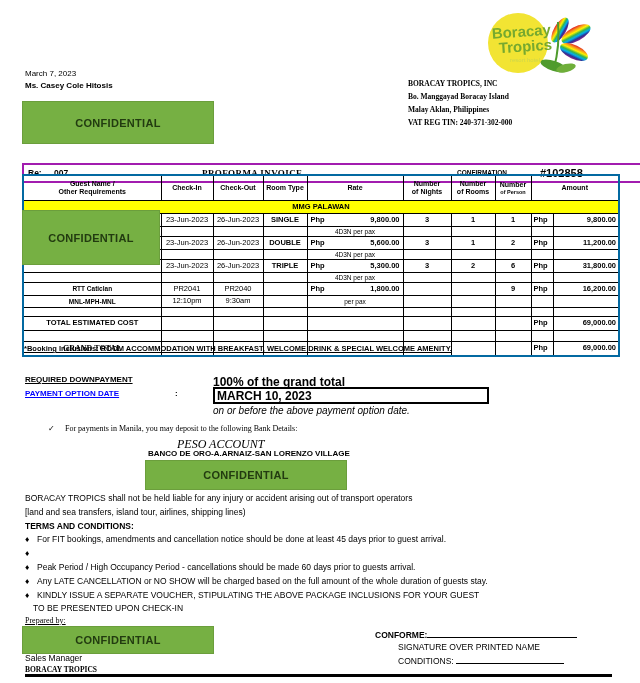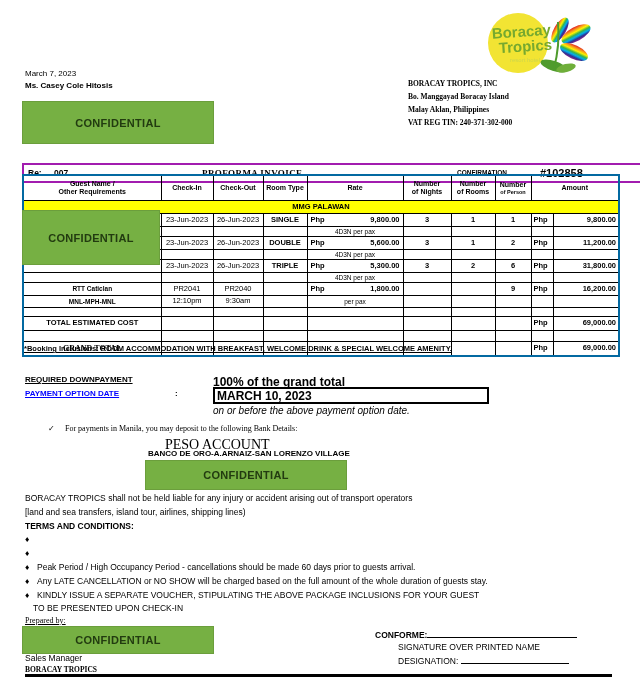--- a/index.html
+++ b/index.html
@@ -65,21 +65,21 @@
   .pay-value{left:213px;top:375px;font-size:12px;font-weight:bold;text-decoration:underline;}
   .pay-option{left:25px;top:389px;font-size:8px;font-weight:bold;text-decoration:underline;color:var(--link-blue,#0000FF);}
   .pay-colon{left:175px;top:389px;font-size:8px;font-weight:bold;}
   .date-box{left:213px;top:387px;width:270px;height:13px;border:2px solid #000;
       font-size:12px;font-weight:bold;display:flex;align-items:center;padding-left:2px;background:#fff;}
   .pay-note{left:213px;top:405px;font-size:10px;font-style:italic;}
 
   
   .check-glyph{left:48px;top:424px;font-size:8px;}
   .bank-intro{left:65px;top:424px;font-family:"Liberation Serif",serif;font-size:8px;}
-  .peso{left:165px;top:437px;font-family:"Liberation Serif",serif;font-size:14px;}
+  .peso{left:177px;top:437px;font-family:"Liberation Serif",serif;font-style:italic;font-size:12px;}
   .banco{left:148px;top:449px;font-size:8px;font-weight:bold;}
 
   
   .terms{left:25px;top:492px;width:592px;font-size:8.5px;line-height:13.8px;}
   .terms .heading{font-weight:bold;}
   .bullet{display:flex;}
   .bullet .glyph{width:12px;flex:0 0 12px;}
   .terms .cont{padding-left:8px;}
 
   
@@ -372,20 +372,21 @@
   <div class="abs bank-intro">For payments in Manila, you may deposit to the following Bank Details:</div>
   <div class="abs peso">PESO ACCOUNT</div>
   <div class="abs banco">BANCO DE ORO-A.ARNAIZ-SAN LORENZO VILLAGE</div>
 
   <div class="abs terms">
     <div>BORACAY TROPICS shall not be held liable for any injury or accident arising out of transport operators</div>
     <div>[land and sea transfers, island tour, airlines, shipping lines)</div>
     <div class="heading">TERMS AND CONDITIONS:</div>
     <div class="bullet">
       <span class="glyph">♦</span>
+      <span>For FIT bookings, amendments and cancellation notice should be done at least 45 days prior to guest arrival.</span>
     </div>
     <div class="bullet">
       <span class="glyph">♦</span>
     </div>
     <div class="bullet">
       <span class="glyph">♦</span>
       <span>Peak Period / High Occupancy Period - cancellations should be  made 60 days prior to guests arrival.</span>
     </div>
     <div class="bullet">
       <span class="glyph">♦</span>
@@ -399,21 +400,21 @@
   </div>
 
   <div class="abs prepared">Prepared by:</div>
   <div class="abs sales">Sales Manager</div>
   <div class="abs btl">BORACAY TROPICS</div>
   <div class="abs conforme">
     <span>CONFORME:</span><span class="uline u150"></span>
   </div>
   <div class="abs sig-caption">SIGNATURE OVER PRINTED NAME</div>
   <div class="abs desig">
-    <span>DESIGNATION:</span> <span class="uline u108"></span>
+    <span>CONDITIONS:</span> <span class="uline u108"></span>
   </div>
   <div class="abs bottom-line"></div>
 
   <div class="confidential c1">
       <span>CONFIDENTIAL</span>
     </div>
   <div class="confidential c2">
       <span>CONFIDENTIAL</span>
     </div>
   <div class="confidential c3">

